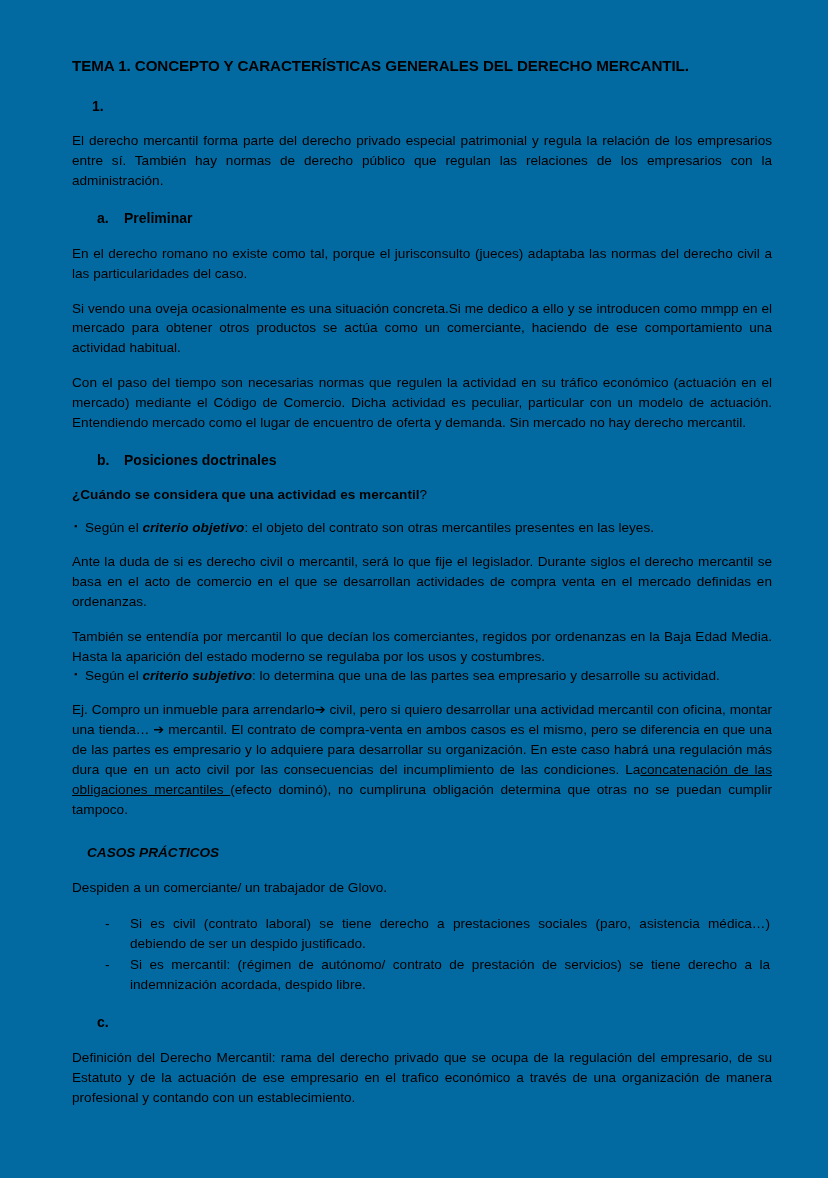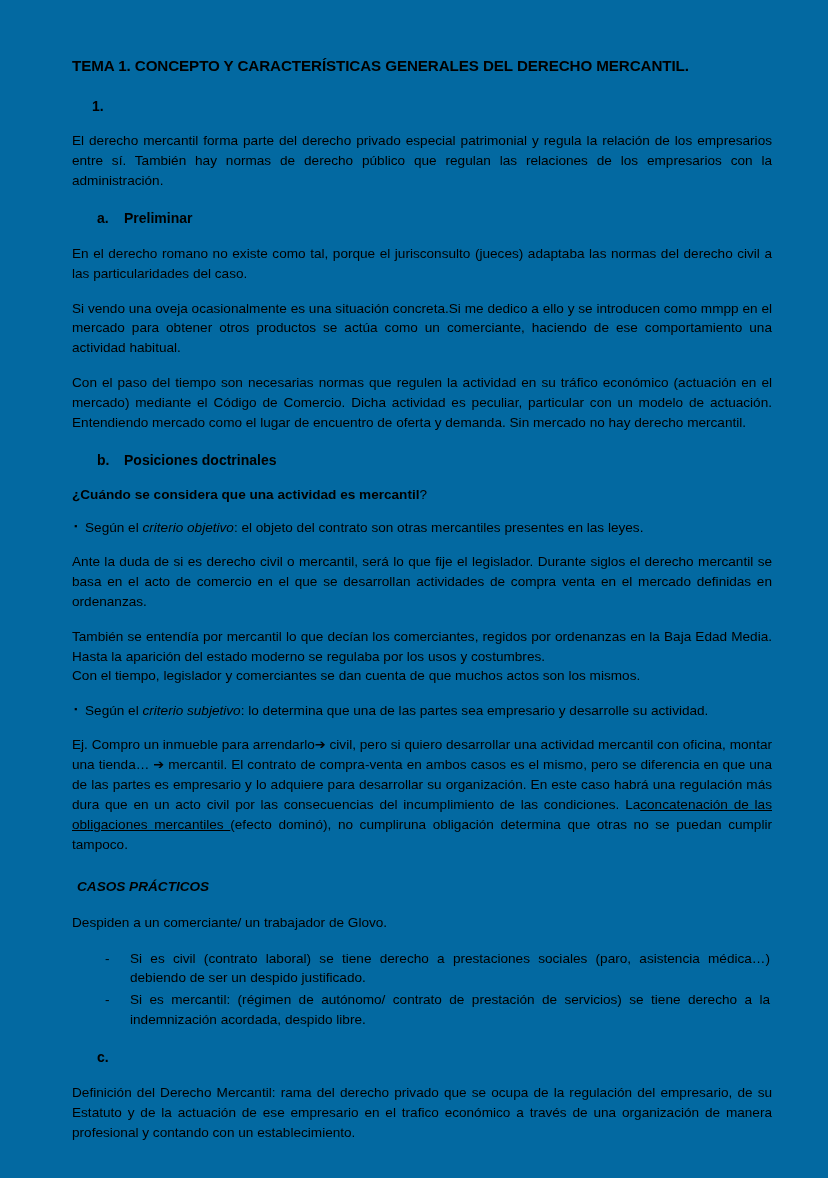--- a/index.html
+++ b/index.html
@@ -53,21 +53,21 @@
     line-height: 1.35;
   }
   .h-alpha .marker {
     width: 27px;
     flex: 0 0 27px;
   }
   .h-italic {
     font-size: 13.6px;
     font-weight: bold;
     font-style: italic;
-    margin: 0 0 16px 5px;
+    margin: 0 0 16px 15px;
     line-height: 1.35;
   }
 
   
   p.body {
     font-size: 13.6px;
     line-height: 1.46;
     text-align: justify;
     text-justify: inter-word;
     margin: 0 0 15px 0;
@@ -117,21 +117,21 @@
     flex: 0 0 25px;
     margin-left: 33px;
   }
   .dash-item .dash-txt {
     flex: 1;
     text-align: justify;
     text-justify: inter-word;
     padding-right: 2px;
   }
   .bi {
-    font-weight: normal;
+    font-weight: bold;
     font-style: italic;
   }
   .u { text-decoration: underline; }
   .arrow {
     font-weight: bold;
     font-size: 13px;
   }
   .spacer-sm { height: 9px; }
 </style>
 </head>
@@ -166,21 +166,20 @@
       <span>¿Cuándo se considera que una actividad es mercantil</span><span class="reg">?</span>
     </p>
 
     <div class="sq-item">
       <span class="sq">▪</span>
       <span class="sq-txt"><span>Según el </span><span class="bi">criterio objetivo</span><span>: el objeto del contrato son otras mercantiles presentes en las leyes.</span></span>
     </div>
 
     <p class="body">Ante la duda de si es derecho civil o mercantil, será lo que fije el legislador. Durante siglos el derecho mercantil se basa en el acto de comercio en el que se desarrollan actividades de compra venta en el mercado definidas en ordenanzas.</p>
     <p class="body tight">También se entendía por mercantil lo que decían los comerciantes, regidos por ordenanzas en la Baja Edad Media. Hasta la aparición del estado moderno se regulaba por los usos y costumbres.</p>
-    <p class="body">Con el tiempo, legislador y comerciantes se dan cuenta de que muchos actos son los mismos.</p>
 
     <div class="sq-item">
       <span class="sq">▪</span>
       <span class="sq-txt"><span>Según el </span><span class="bi">criterio subjetivo</span><span>: lo determina que una de las partes sea empresario y desarrolle su actividad.</span></span>
     </div>
 
     <p class="body"><span>Ej. Compro un inmueble para arrendarlo</span><span class="arrow">➔</span><span> civil, pero si quiero desarrollar una actividad mercantil con oficina, montar una tienda… </span><span class="arrow">➔</span><span> mercantil. El contrato de compra-venta en ambos casos es el mismo, pero se diferencia en que una de las partes es empresario y lo adquiere para desarrollar su organización. En este caso habrá una regulación más dura que en un acto civil por las consecuencias del incumplimiento de las condiciones. La</span><span class="u">concatenación de las obligaciones mercantiles </span><span>(efecto dominó), no cumpliruna obligación determina que otras no se puedan cumplir tampoco.</span></p>
 
     <div class="spacer-sm"></div>
 

